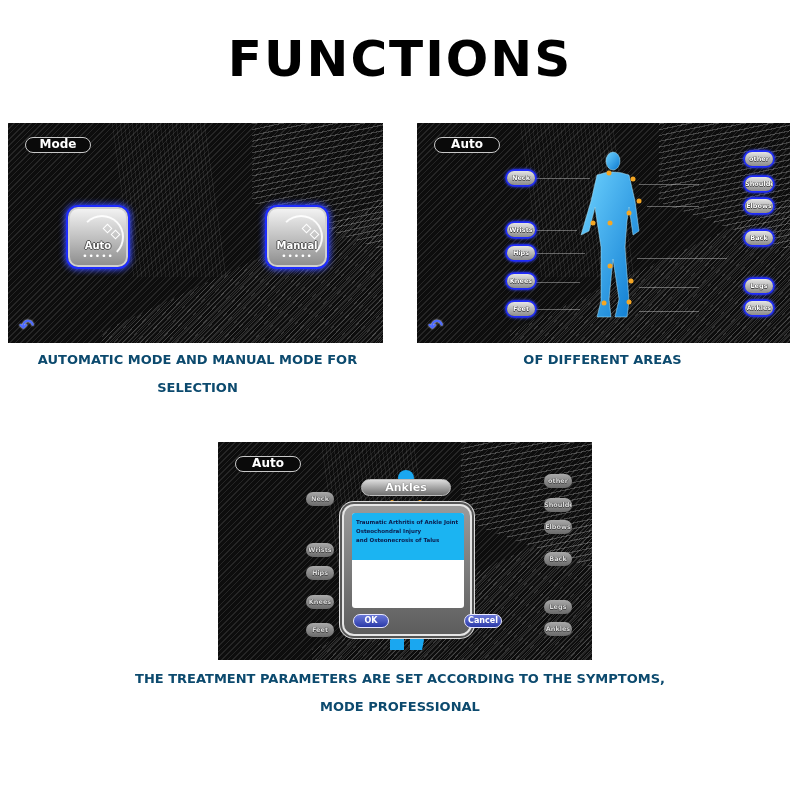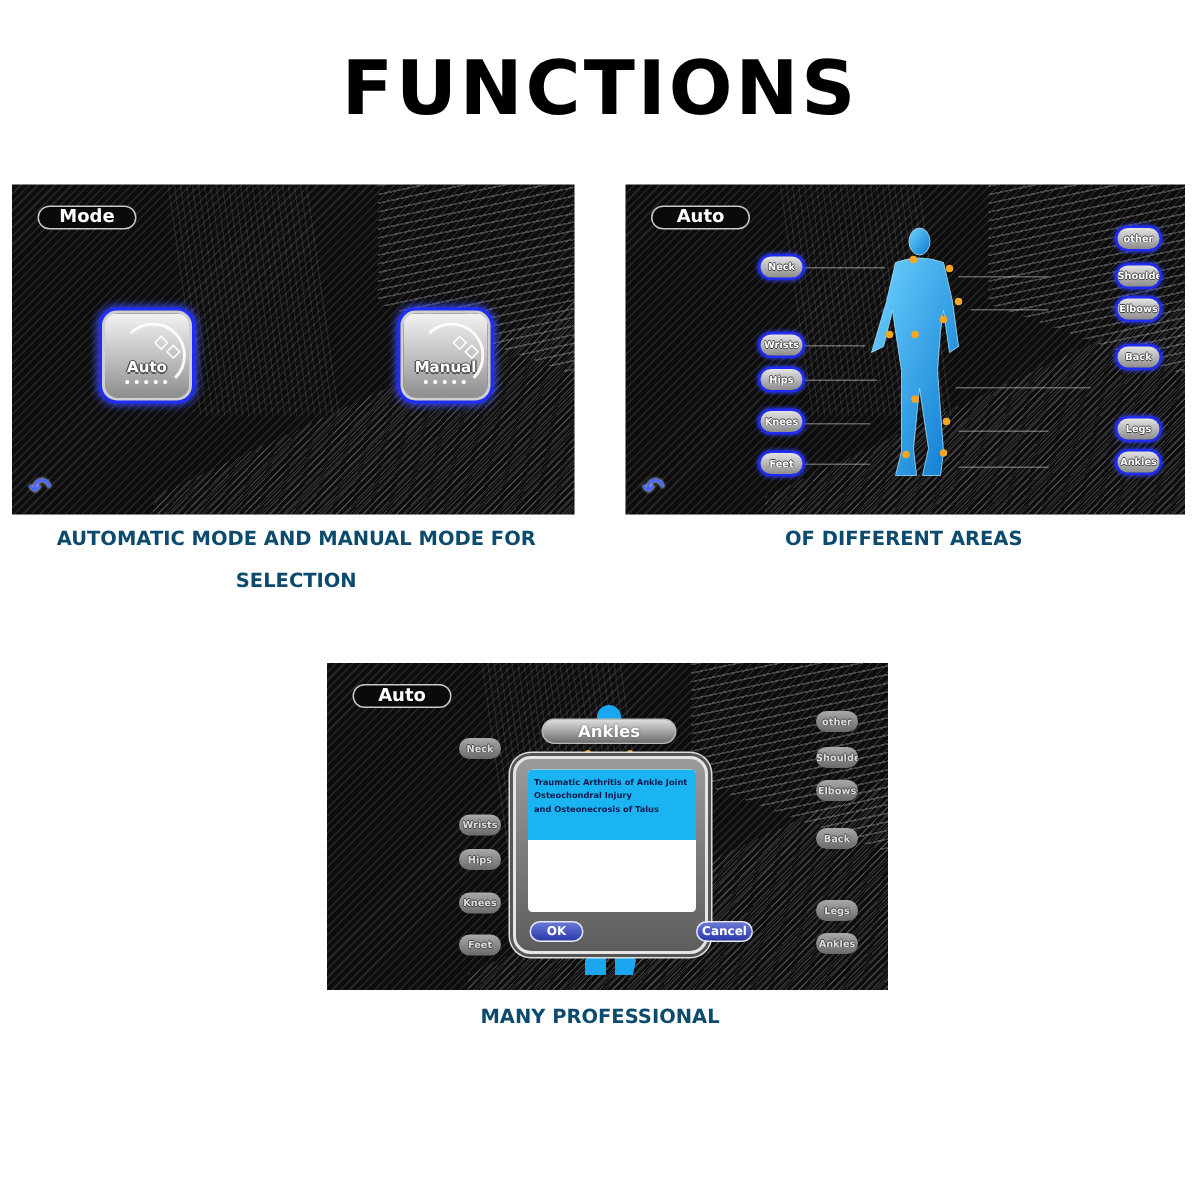--- a/index.html
+++ b/index.html
@@ -252,14 +252,15 @@
         <div class="dialog-item">Traumatic Arthritis of Ankle Joint</div>
         <div class="dialog-item">Osteochondral Injury</div>
         <div class="dialog-item">and Osteonecrosis of Talus</div>
       </div>
     </div>
     <div class="dlg-btn dlg-ok">OK</div>
     <div class="dlg-btn dlg-cancel">Cancel</div>
   </div>
 </div>
 <div class="caption cap3">
-  <div>MANY PROFESSIONAL</div>
+  <div>THE TREATMENT PARAMETERS ARE SET ACCORDING TO THE SYMPTOMS,</div>
+  <div>MODE PROFESSIONAL</div>
 </div>
 
 </body></html>

